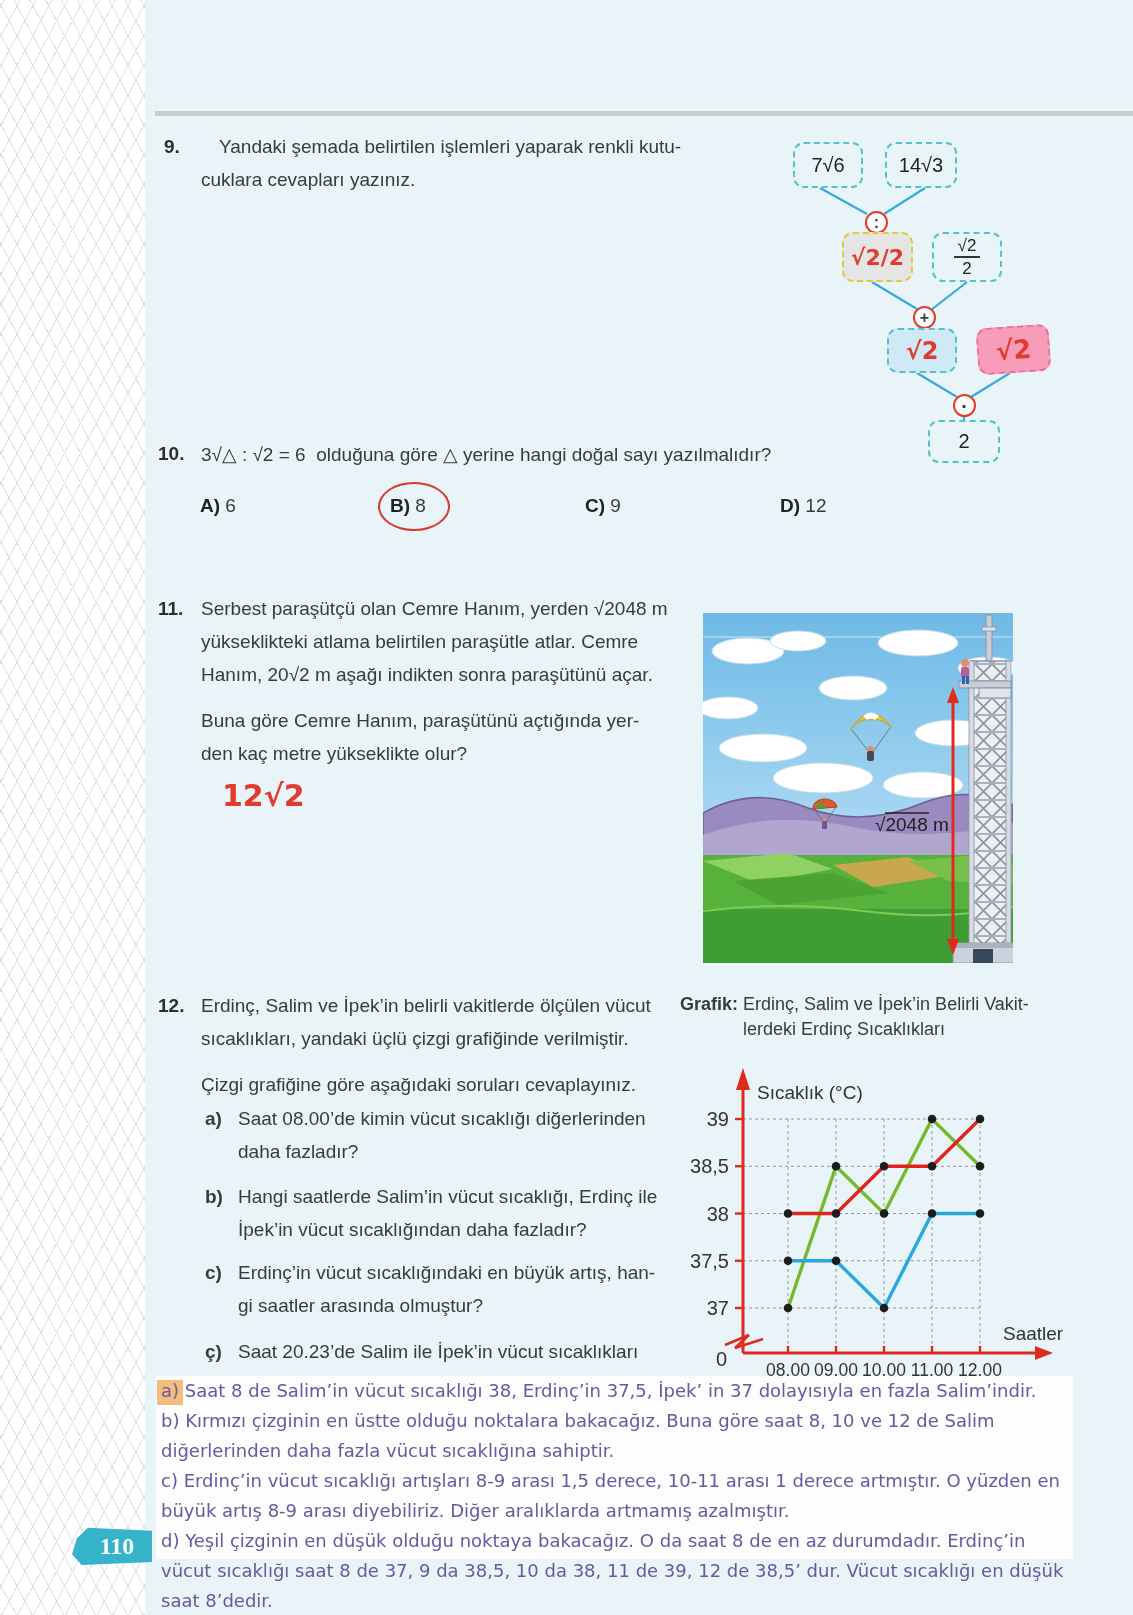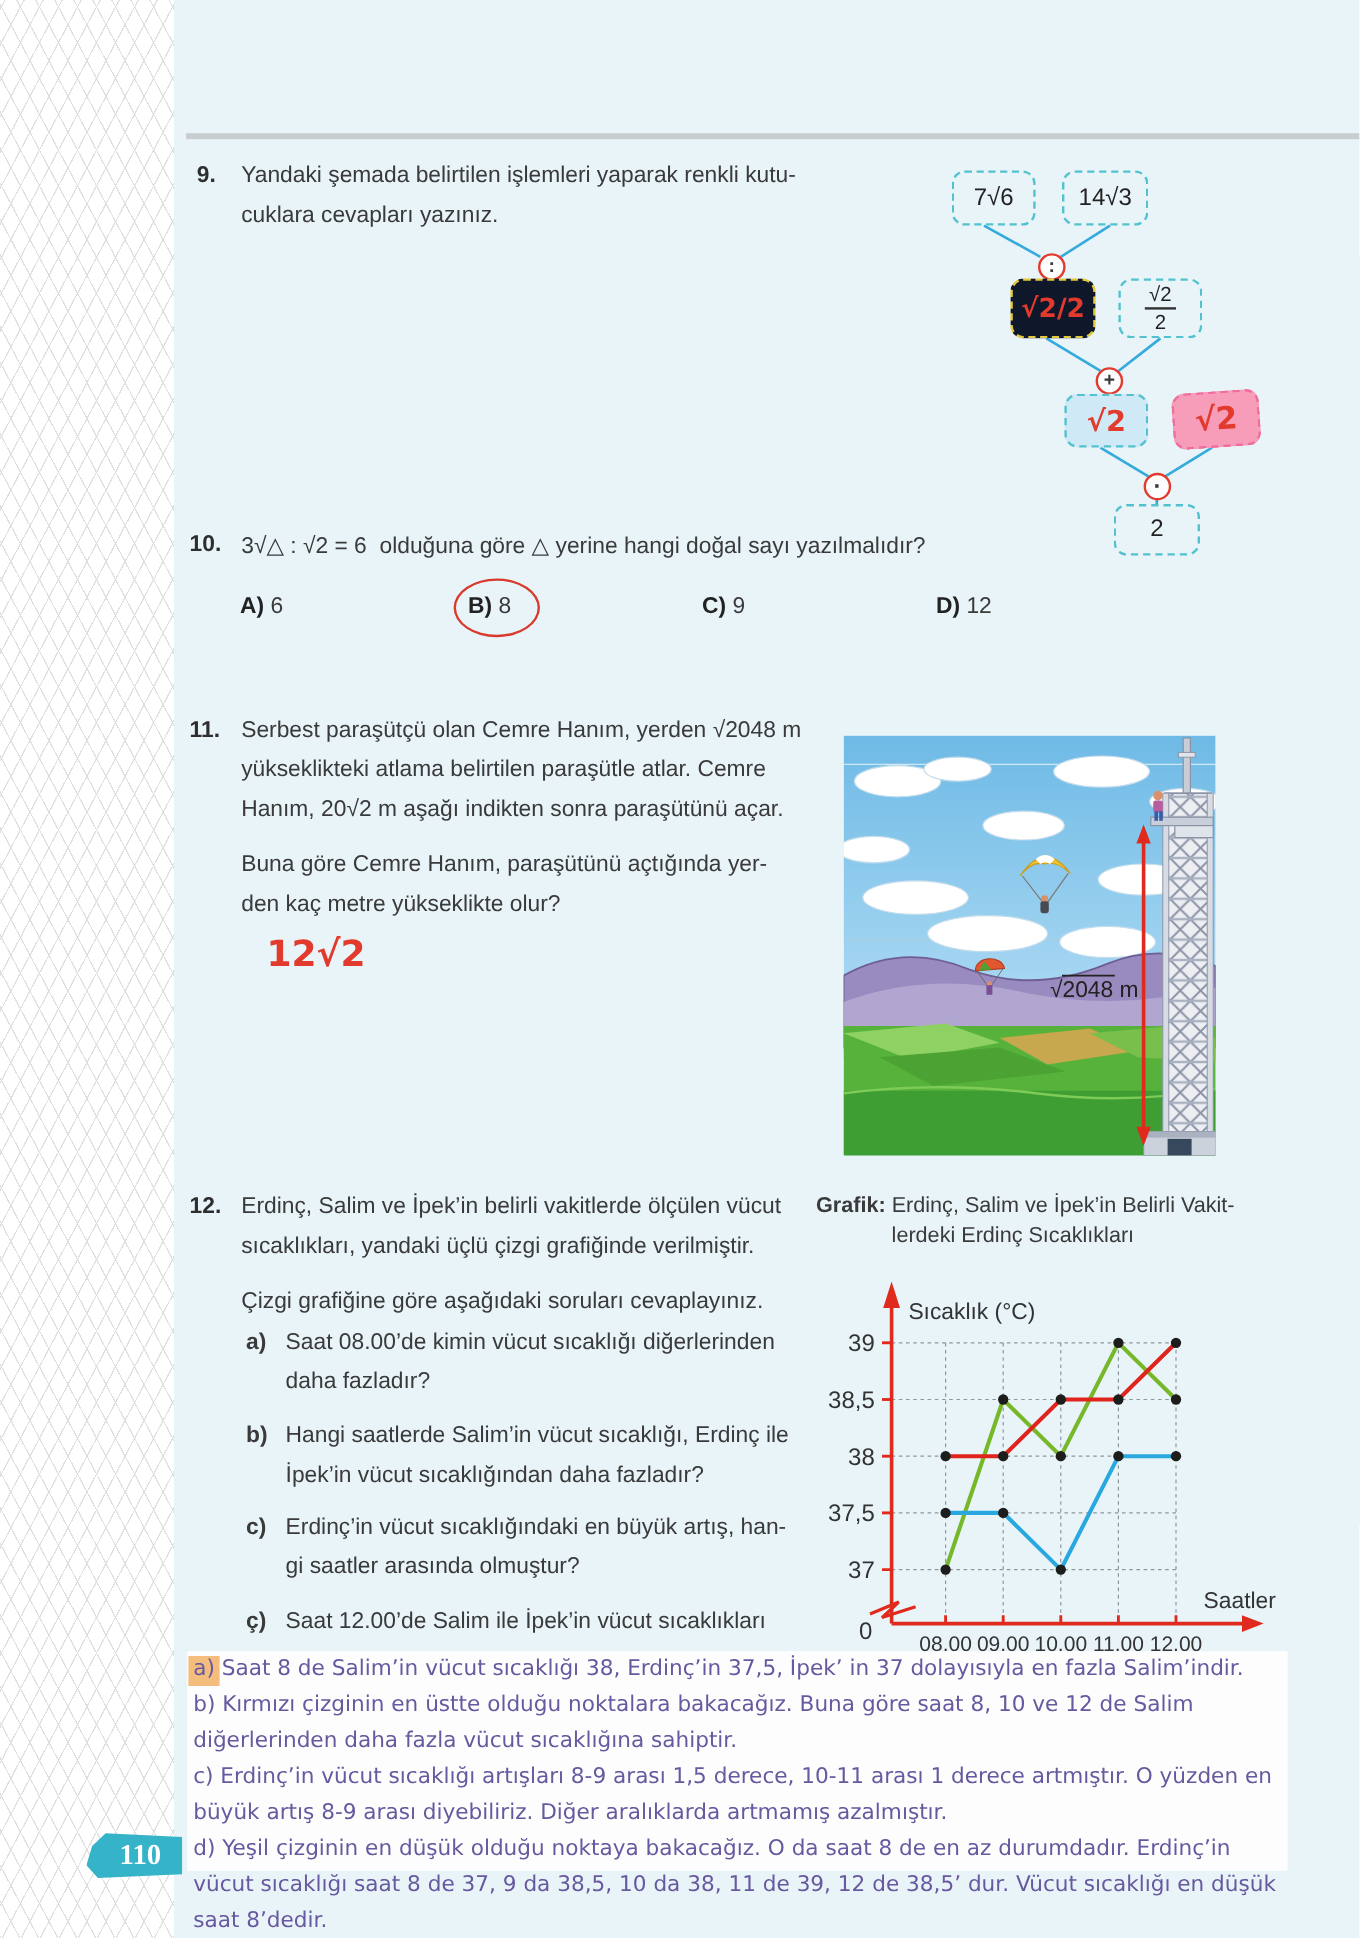--- a/index.html
+++ b/index.html
@@ -35,39 +35,39 @@
 </style>
 </head>
 <body>
 
 <div id="page">
   <div id="margin-strip" class="abs"></div>
   <div id="content-bg" class="abs"></div>
   <div class="abs rule" style="left:155px;top:111px;width:978px;height:5px;"></div>
 
   <div class="abs qnum" style="left:164px;top:136px;">9.</div>
-  <div class="abs qtext" style="left:201px;top:136px;">Yandaki şemada belirtilen işlemleri yaparak renkli kutu-</div>
+  <div class="abs qtext" style="left:219px;top:136px;">Yandaki şemada belirtilen işlemleri yaparak renkli kutu-</div>
   <div class="abs qtext" style="left:201px;top:169px;">cuklara cevapları yazınız.</div>
 
   <svg class="abs" style="left:755px;top:130px;" width="305" height="345">
     <g stroke="#35aadc" stroke-width="2.2">
       <line x1="65" y1="58" x2="112" y2="84"></line>
       <line x1="170" y1="58" x2="129" y2="84"></line>
       <line x1="117" y1="152" x2="162" y2="179"></line>
       <line x1="212" y1="152" x2="176" y2="180"></line>
       <line x1="162" y1="243" x2="202" y2="267"></line>
       <line x1="255" y1="243" x2="216" y2="267"></line>
       <line x1="209" y1="284" x2="209" y2="291"></line>
     </g>
   </svg>
 
   <div class="abs dashed-box" style="left:793px;top:142px;width:70px;height:46px;">7√6</div>
   <div class="abs dashed-box" style="left:885px;top:142px;width:72px;height:46px;">14√3</div>
   <div class="abs op-circle" style="left:865px;top:211px;">:</div>
-  <div class="abs dashed-box hand-red" style="left:842px;top:232px;width:71px;height:50px;background:#0f172a;border-color:#e2c83c;font-size:22px;">√2/2</div>
+  <div class="abs dashed-box hand-red" style="left:842px;top:232px;width:71px;height:50px;background:#e5e5e5;border-color:#e2c83c;font-size:22px;">√2/2</div>
   <div class="abs dashed-box" style="left:932px;top:232px;width:70px;height:50px;">
     <span class="frac">
       <span>√2</span>
       <span class="bar"></span>
       <span>2</span>
     </span>
   </div>
   <div class="abs op-circle" style="left:913px;top:306px;">+</div>
   <div class="abs dashed-box hand-red" style="left:887px;top:328px;width:70px;height:45px;background:#cfe9f6;font-size:24px;">√2</div>
   <div class="abs dashed-box hand-red" style="left:977px;top:326px;width:73px;height:47px;background:#f79cb9;border-color:#ee6d9d;font-size:26px;transform:rotate(-4deg);">√2</div>
@@ -185,21 +185,21 @@
 
   <div class="abs qtext boldq" style="left:205px;top:1186px;">b)</div>
   <div class="abs qtext" style="left:238px;top:1186px;">Hangi saatlerde Salim’in vücut sıcaklığı, Erdinç ile</div>
   <div class="abs qtext" style="left:238px;top:1219px;">İpek’in vücut sıcaklığından daha fazladır?</div>
 
   <div class="abs qtext boldq" style="left:205px;top:1262px;">c)</div>
   <div class="abs qtext" style="left:238px;top:1262px;text-align:right;">Erdinç’in vücut sıcaklığındaki en büyük artış, han-</div>
   <div class="abs qtext" style="left:238px;top:1295px;">gi saatler arasında olmuştur?</div>
 
   <div class="abs qtext boldq" style="left:205px;top:1341px;">ç)</div>
-  <div class="abs qtext" style="left:238px;top:1341px;">Saat 12.00’de Salim ile İpek’in vücut sıcaklıkları</div>
+  <div class="abs qtext" style="left:238px;top:1341px;">Saat 20.23’de Salim ile İpek’in vücut sıcaklıkları</div>
 
   <div class="abs caption" style="left:680px;top:994px;">
     <b>Grafik:</b>
     <span>Erdinç, Salim ve İpek’in Belirli Vakit-</span>
   </div>
   <div class="abs caption" style="left:743px;top:1019px;">lerdeki Erdinç Sıcaklıkları</div>
 
   <svg id="chart-svg" class="abs" style="left:675px;top:1048px;" width="395" height="345" viewBox="0 0 395 345">
       <g stroke="#8e979e" stroke-width="1" stroke-dasharray="3 3">
         <line x1="68" y1="71" x2="305" y2="71"></line>

